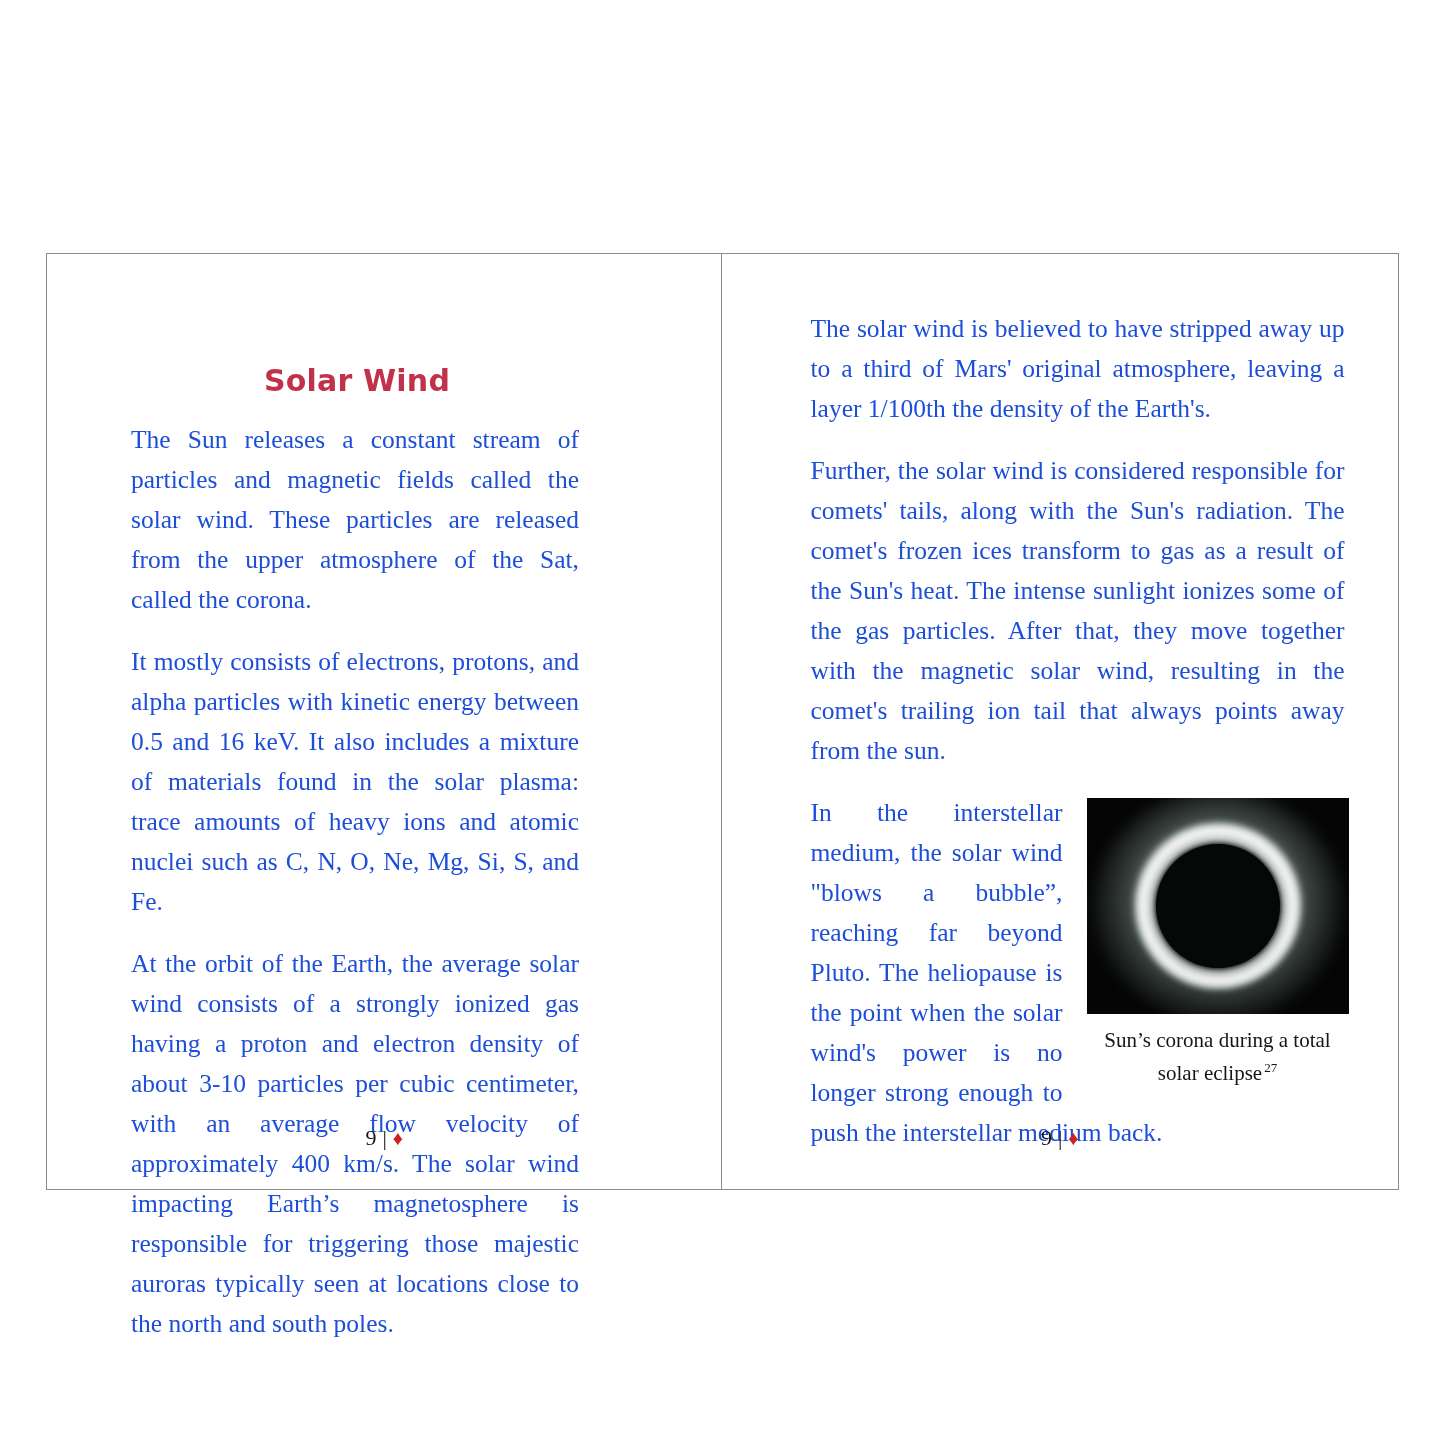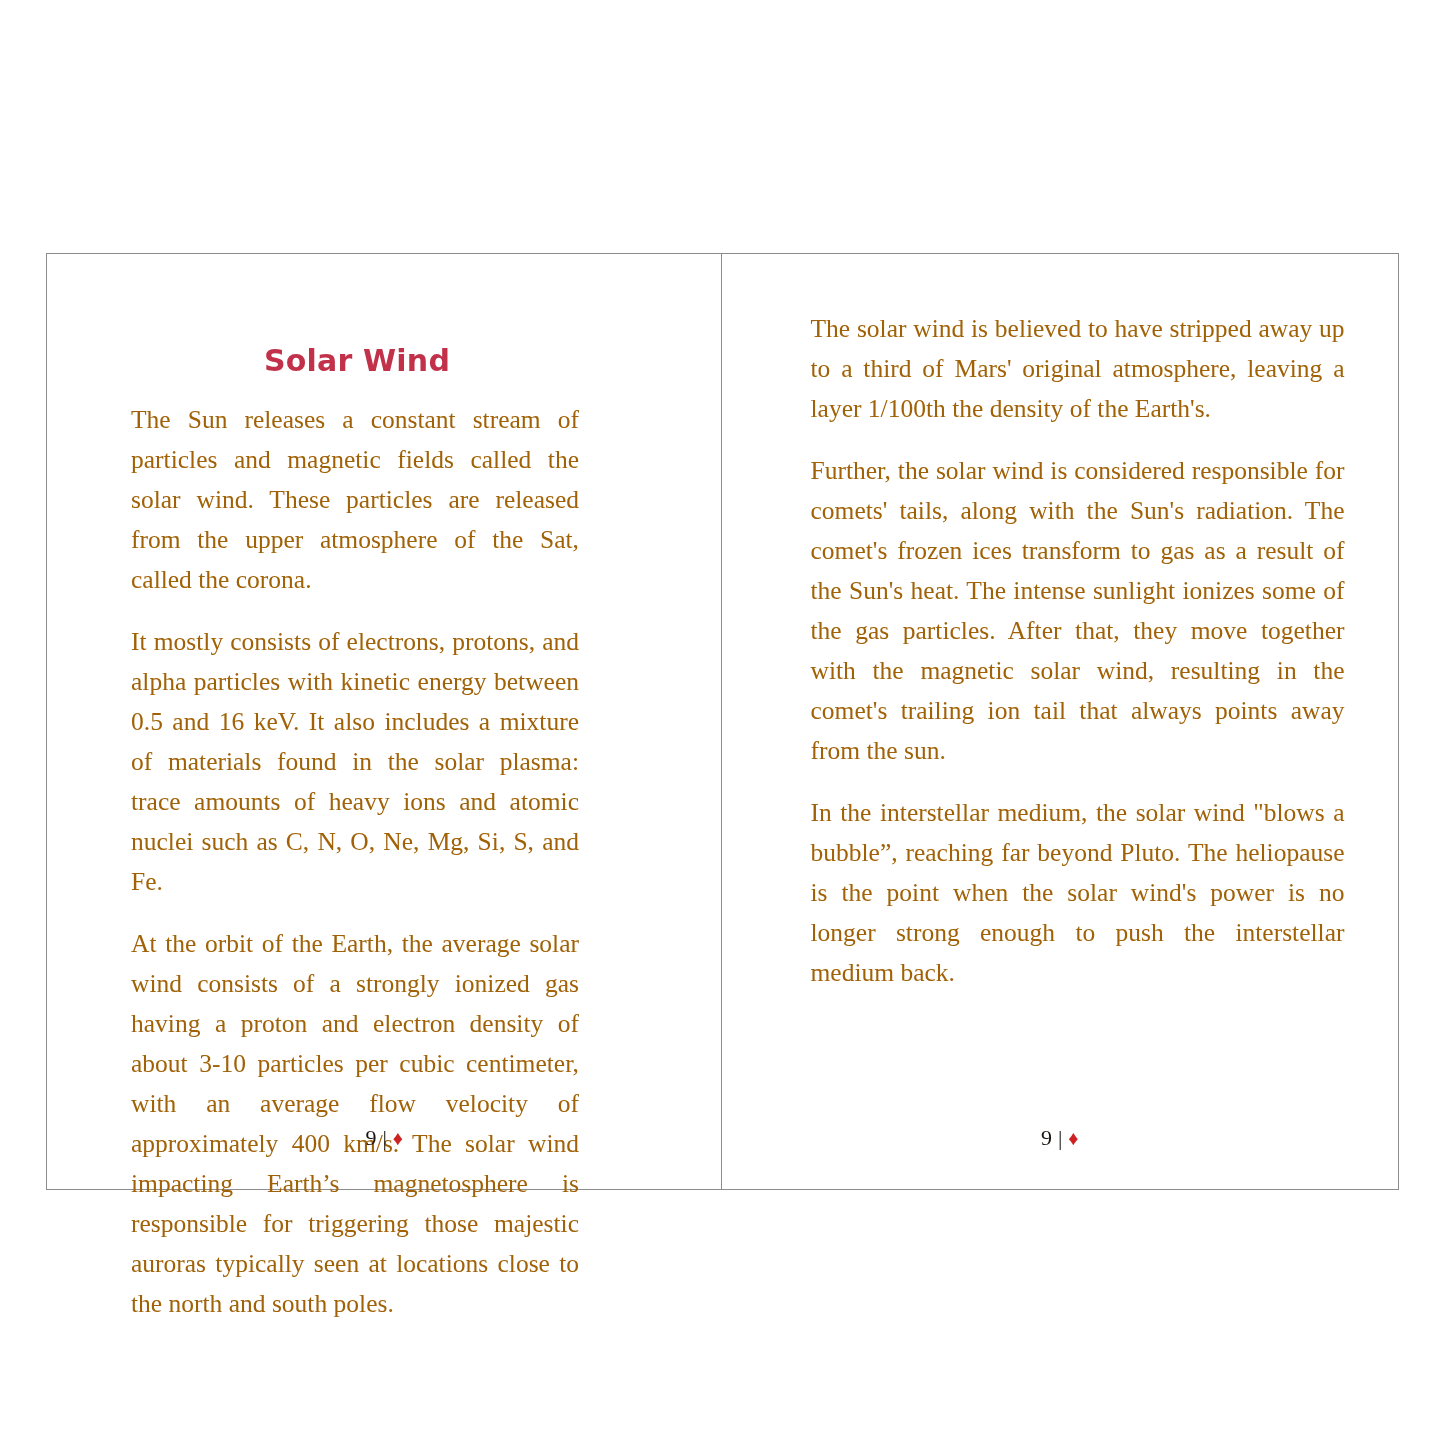--- a/index.html
+++ b/index.html
@@ -46,21 +46,21 @@
     top: 0;
     bottom: 0;
     left: 0;
     right: 0;
   }
 
   
   #page-left .content {
     position: absolute;
     left: 84px;
-    top: 89px;
+    top: 109px;
     width: 452px;
   }
   
   #page-right .content {
     position: absolute;
     left: 88px;
     top: 55px;
     width: 538px;
   }
 
@@ -70,21 +70,21 @@
     font-weight: 600;
     color: #c2314a;
     text-align: center;
     margin: 0 0 22px 0;
     letter-spacing: 0.2px;
   }
 
   p.body-text {
     font-size: 25.5px;
     line-height: 40px;
-    color: #a16207;
+    color: #1d4ed8;
     text-align: justify;
     text-justify: inter-word;
     margin: 0 4px 22px 0;
     hyphens: manual;
   }
   p.body-text:last-of-type { margin-bottom: 0; }
 
   
   .figure {
     float: right;
@@ -194,20 +194,28 @@
   </div>
 
   <div class="page" id="page-right">
     <div class="page-inner">
       <div class="content">
 
         <p class="body-text">The solar wind is believed to have stripped away up to a third of Mars' original atmosphere, leaving a layer 1/100th the density of the Earth's.</p>
 
         <p class="body-text">Further, the solar wind is considered responsible for comets' tails, along with the Sun's radiation. The comet's frozen ices transform to gas as a result of the Sun's heat. The intense sunlight ionizes some of the gas particles. After that, they move together with the magnetic solar wind, resulting in the comet's trailing ion tail that always points away from the sun.</p>
 
+        <figure class="figure">
+          <div class="eclipse-photo">
+            <div class="glow-outer"></div>
+            <div class="glow-inner"></div>
+            <div class="moon-disc"></div>
+          </div>
+          <figcaption class="figure-caption"><span>Sun’s corona during a total solar eclipse</span><sup>27</sup></figcaption>
+        </figure>
 
         <p class="body-text">In the interstellar medium, the solar wind "blows a bubble”, reaching far beyond Pluto. The heliopause is the point when the solar wind's power is no longer strong enough to push the interstellar medium back.</p>
 
       </div>
 
       <div class="page-footer">
         <span>9</span><span class="sep">|</span><span class="diamond">♦</span>
       </div>
     </div>
   </div>

